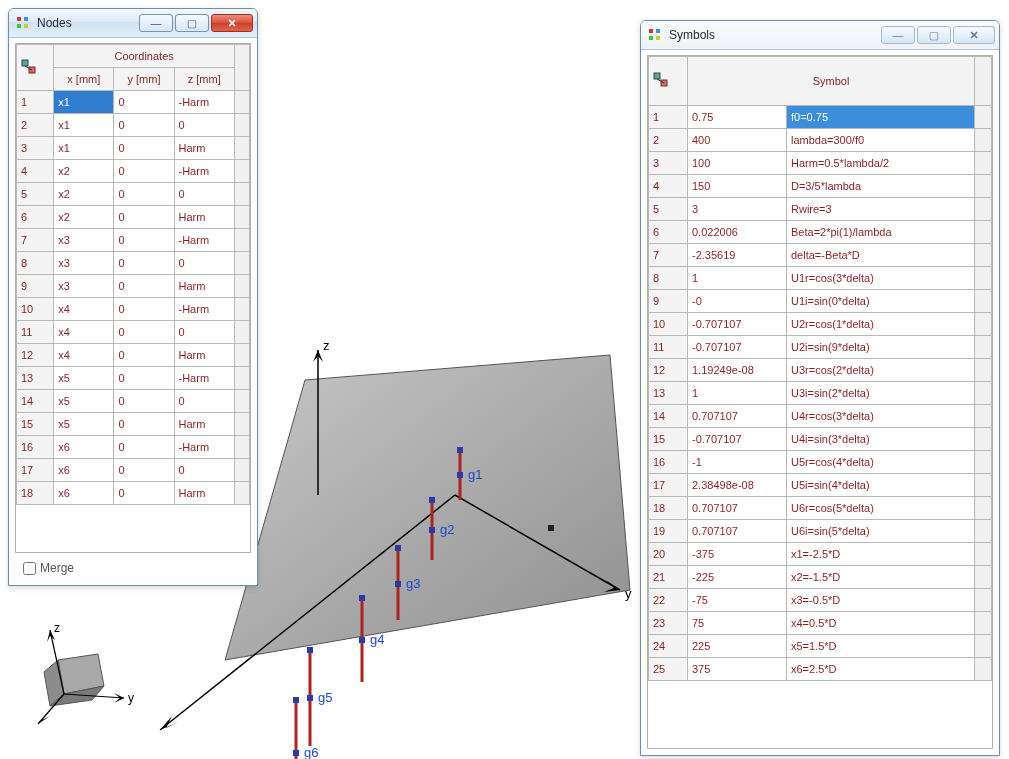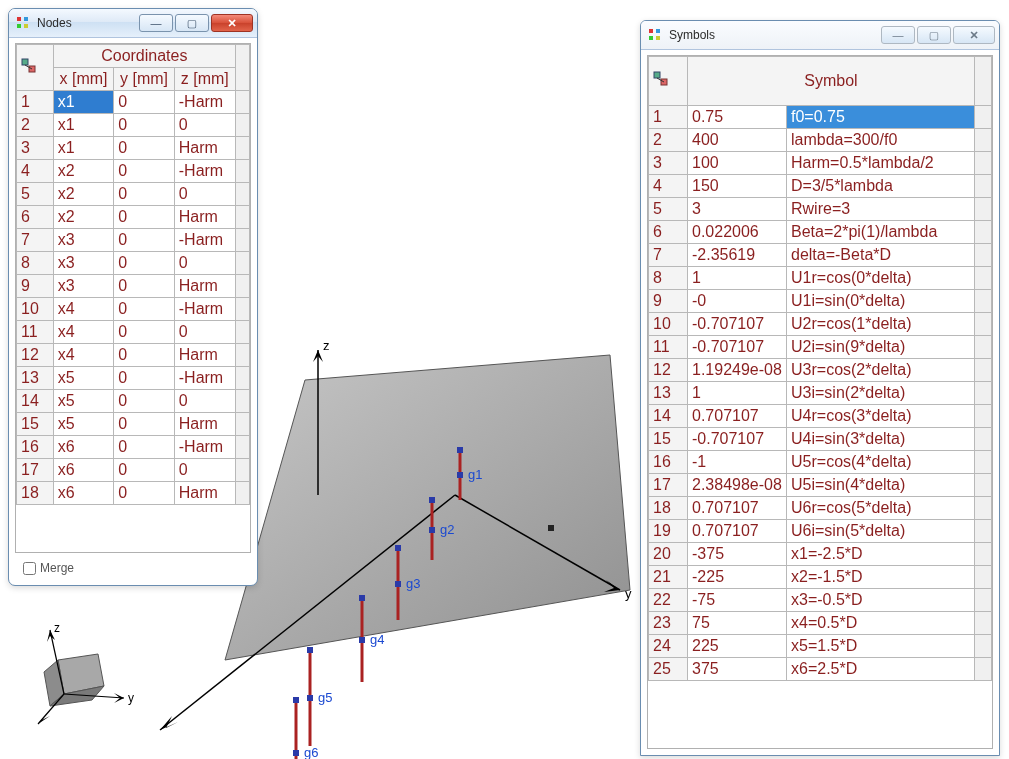--- a/index.html
+++ b/index.html
@@ -76,21 +76,21 @@
     left: 6px; right: 6px; top: 34px; bottom: 6px;
     border: 1px solid #b0b0b0;
     background: #fff;
     overflow: hidden;
   }
   .nodes .tablewrap { bottom: 32px; }
 
   table.grid {
     border-collapse: collapse;
     width: 100%;
-    font-size: 16px;
+    font-size: 11px;
   }
   table.grid th, table.grid td {
     border: 1px solid #b8b8b8;
     padding: 2px 4px;
     text-align: left;
     height: 18px;
     color: #8a1f1f;
     background: #fff;
   }
   table.grid th {
@@ -136,21 +136,21 @@
     left: 0; top: 0; width: 1009px; height: 759px;
     z-index: 0;
   }
 
   .axis-corner {
     position: absolute;
     left: 20px; top: 620px;
     width: 120px; height: 120px;
   }
 
-  .nodes { left: 8px; top: 8px; width: 248px; height: 576px; z-index: 5; border-radius: 7px;}
+  .nodes { left: 8px; top: 8px; width: 248px; height: 576px; z-index: 5;}
   .symbols { left: 640px; top: 20px; width: 358px; height: 734px; z-index: 5;}
 
   .symgrid td.val { width: 90px; }
   .symgrid td.expr { }
 
 </style>
 </head>
 <body>
 
 <div class="viewport">
@@ -469,21 +469,21 @@
           </tr>
           <tr>
             <td class="rownum">7</td>
             <td class="val">-2.35619</td>
             <td class="expr">delta=-Beta*D</td>
             <td class="scrollcol"></td>
           </tr>
           <tr>
             <td class="rownum">8</td>
             <td class="val">1</td>
-            <td class="expr">U1r=cos(0*delta)</td>
+            <td class="expr">U1r=cos(3*delta)</td>
             <td class="scrollcol"></td>
           </tr>
           <tr>
             <td class="rownum">9</td>
             <td class="val">-0</td>
             <td class="expr">U1i=sin(0*delta)</td>
             <td class="scrollcol"></td>
           </tr>
           <tr>
             <td class="rownum">10</td>

